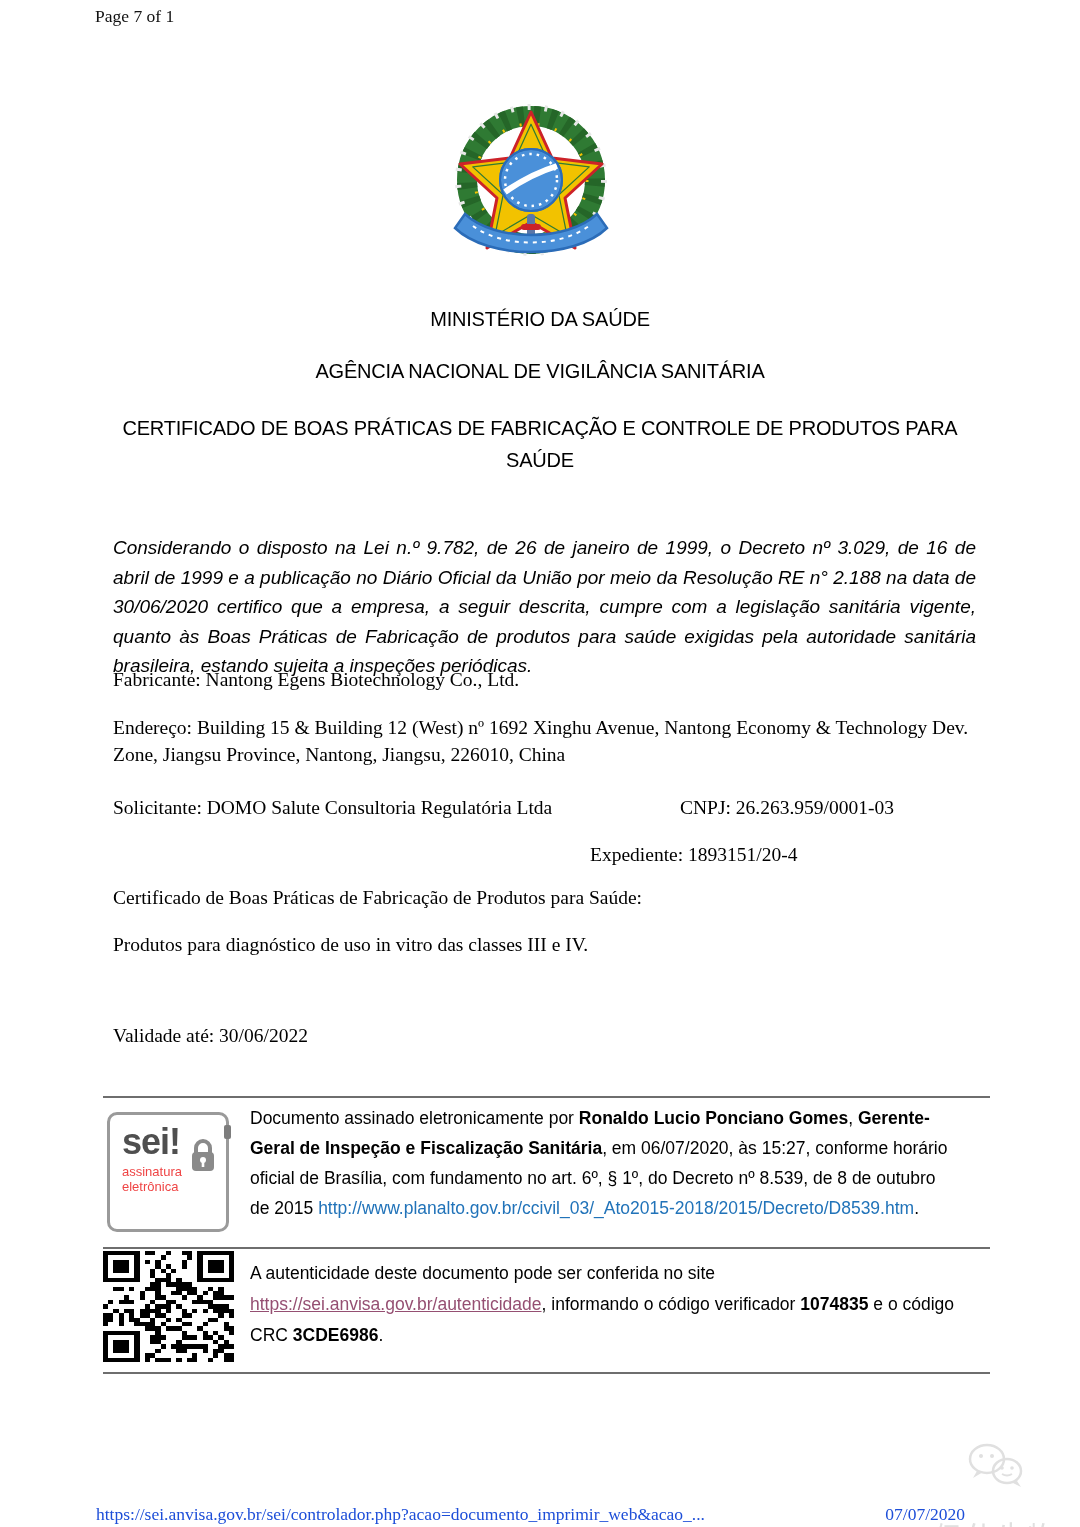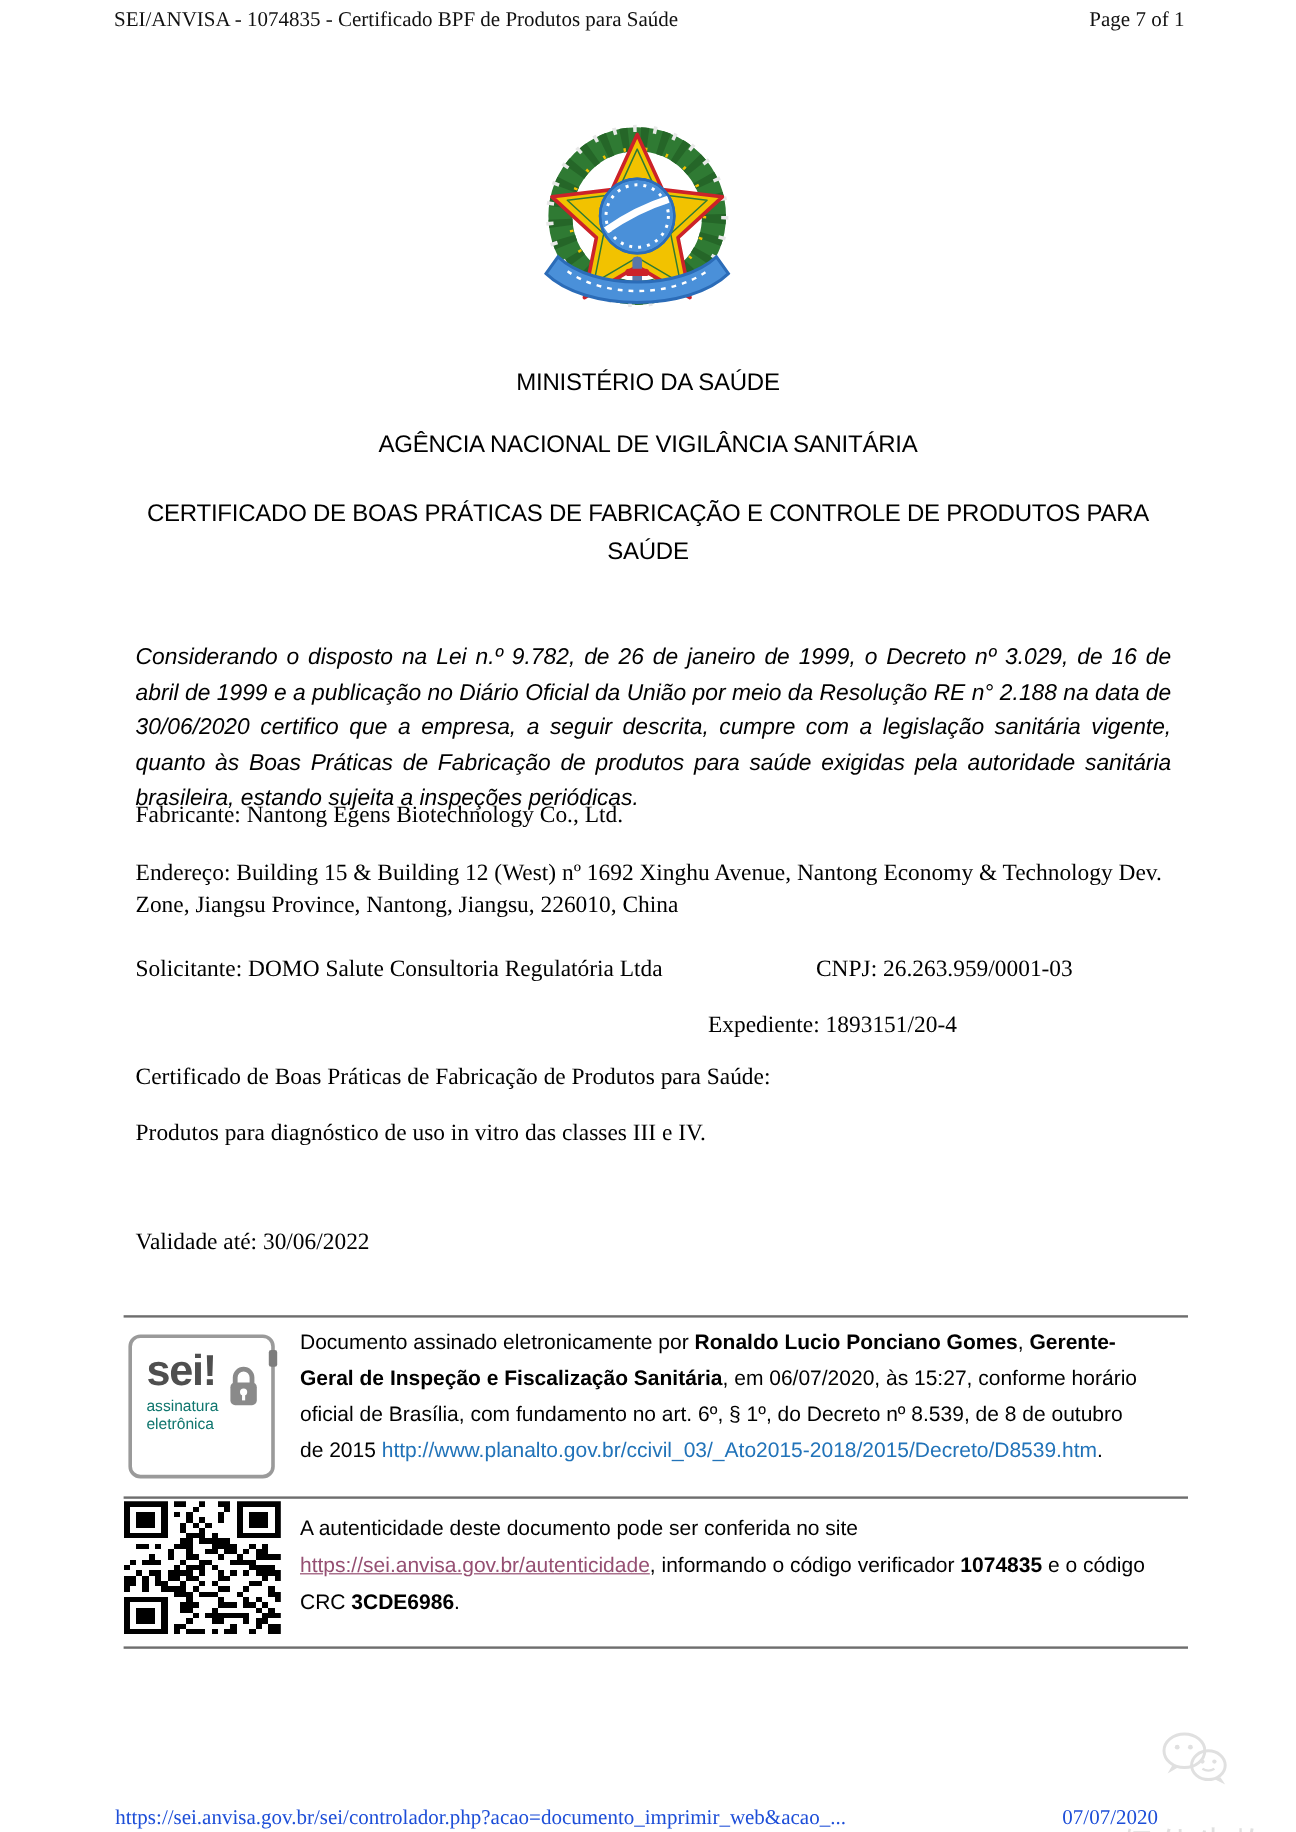--- a/index.html
+++ b/index.html
@@ -40,21 +40,21 @@
   .rule{position:absolute;left:103px;right:90px;border-top:2px solid #6e6e6e;}
   .rule-1{top:1096px;}
   .rule-2{top:1247px;}
   .rule-3{top:1372px;}
   
   .sei-box{position:absolute;top:1112px;left:107px;width:122px;height:120px;
     border:3px solid #9a9a9a;border-radius:10px;box-sizing:border-box;background:#fff;}
   .sei-brand{position:absolute;top:6px;left:12px;font-family:"Liberation Sans", sans-serif;
     font-weight:bold;font-size:36px;color:#4f4f4f;letter-spacing:-1px;}
   .sei-sub{position:absolute;left:12px;font-family:"Liberation Sans", sans-serif;
-    font-size:13px;color:#0f766e;line-height:14px;text-align:right;}
+    font-size:13px;color:#ef4444;line-height:14px;text-align:right;}
   .sei-sub1{top:50px;}
   .sei-sub2{top:65px;}
   .sei-lock{position:absolute;top:22px;right:8px;}
   .sei-tab{position:absolute;top:10px;right:-5px;width:7px;height:14px;background:#7d7d7d;border-radius:2px;}
   .sig-text{position:absolute;top:1103px;left:250px;width:707px;
     font-family:"Liberation Sans", sans-serif;font-size:17.5px;line-height:30px;color:#000;}
   .lnk-blue{color:#2173b9;cursor:pointer;}
   .lnk-purple{color:#954F72;text-decoration:underline;cursor:pointer;}
   b{font-weight:bold;}
   
@@ -64,21 +64,20 @@
   
   .watermark{position:absolute;top:1441px;right:22px;display:flex;align-items:center;gap:24px;
     color:#dedede;flex-direction:column;}
   .wm-text{font-family:"Liberation Sans", sans-serif;font-size:29px;color:#e0e0e0;
     text-shadow:0 1px 1px #f7f7f7;letter-spacing:2px;}
 </style>
 </head>
 <body>
 
 <div class="print-header">
-  <span>SEI/ANVISA - 1074835 - Certificado BPF de Produtos para Saúde</span>
   <span>Page 7 of 1</span>
 </div>
 
 <div class="coat">
   <svg width="196" height="170" viewBox="0 0 196 170">
 
     <circle cx="98" cy="78" r="64" fill="none" stroke="#2f7a33" stroke-width="20"></circle>
     <circle cx="98" cy="78" r="64" fill="none" stroke="#256628" stroke-width="20" stroke-dasharray="6 10"></circle>
     <circle cx="98" cy="78" r="73" fill="none" stroke="#e8e8e8" stroke-width="6" stroke-dasharray="3 14"></circle>
     <circle cx="98" cy="78" r="56" fill="none" stroke="#f2c200" stroke-width="3" stroke-dasharray="2 16"></circle>

